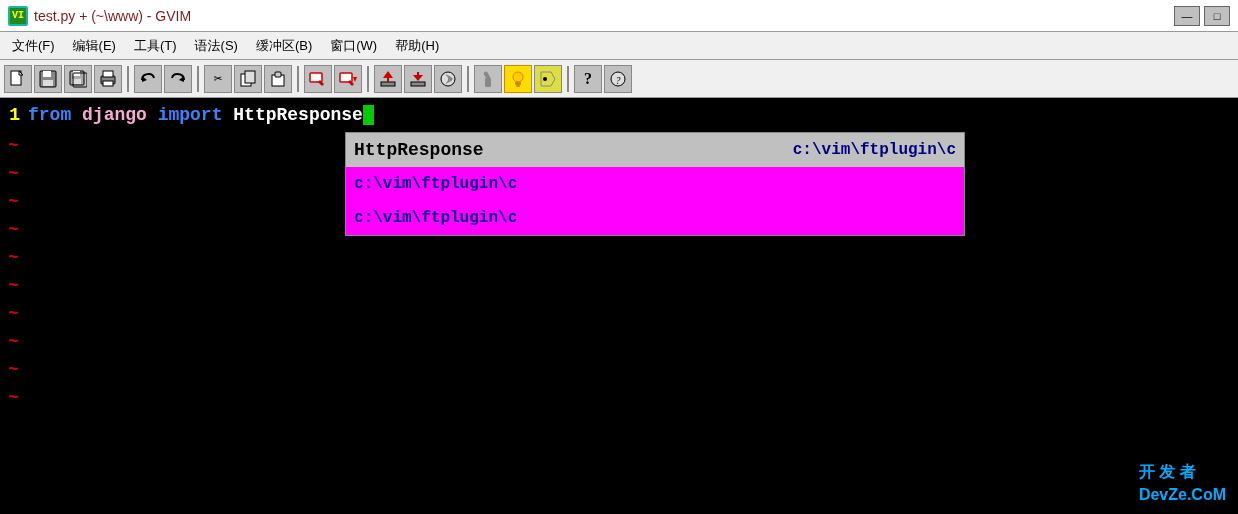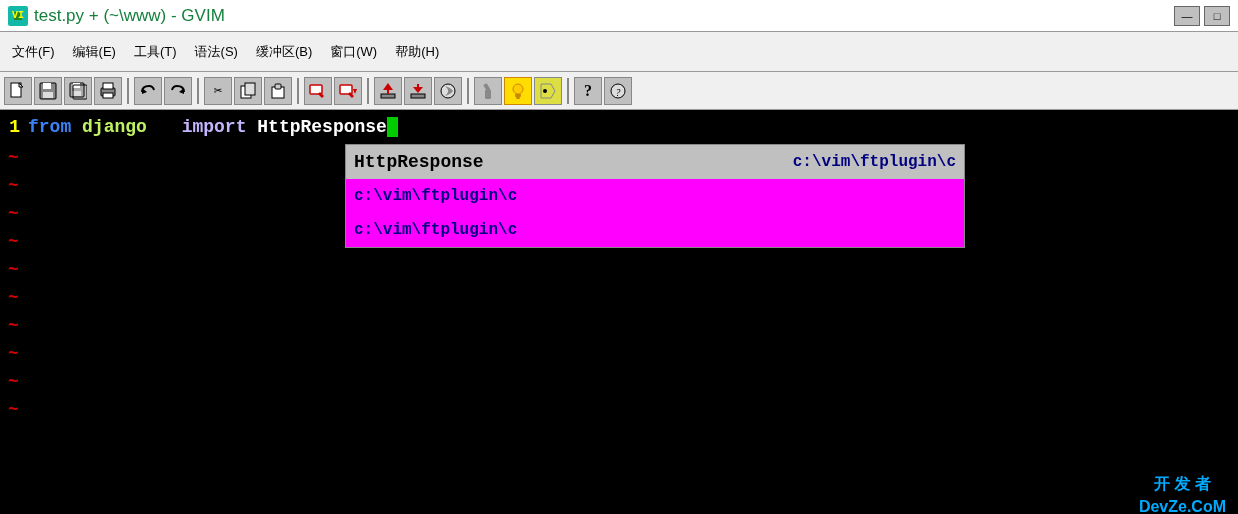--- a/index.html
+++ b/index.html
@@ -25,22 +25,22 @@
       display: flex;
       align-items: center;
       gap: 6px;
     }
     .title-bar-icon {
       width: 20px;
       height: 20px;
     }
     .title-bar-text {
       font-family: Arial, sans-serif;
-      font-size: 17px;
-      color: #15803d;
+      font-size: 14px;
+      color: #7f1d1d;
     }
     .title-bar-controls {
       display: flex;
       gap: 4px;
       align-items: center;
     }
     .title-btn {
       width: 26px;
       height: 20px;
       background: #c0c0c0;
@@ -49,21 +49,21 @@
       cursor: pointer;
       display: flex;
       align-items: center;
       justify-content: center;
       font-family: Arial, sans-serif;
     }
 
     
     .menu-bar {
       background: #f0f0f0;
-      height: 40px;
+      height: 28px;
       display: flex;
       align-items: center;
       padding: 0 4px;
       border-bottom: 1px solid #999;
       gap: 2px;
     }
     .menu-item {
       padding: 2px 8px;
       font-family: Arial, sans-serif;
       font-size: 13px;
@@ -123,22 +123,22 @@
       font-size: 18px;
       font-weight: bold;
       font-family: 'Courier New', monospace;
     }
     .code-text {
       font-size: 18px;
       font-family: 'Courier New', monospace;
       font-weight: bold;
     }
     .kw-from { color: #3b82f6; }
-    .kw-django { color: #bef264; margin-top: 48px; }
-    .kw-import { color: #c4b5fd; margin-left: 24px; }
+    .kw-django { color: #f9a8d4; margin-top: 48px; }
+    .kw-import { color: #3b82f6; }
     .kw-class { color: #ffffff; }
     .cursor-block {
       display: inline-block;
       background: #00cc00;
       width: 11px;
       height: 20px;
       vertical-align: middle;
     }
 
     
@@ -189,30 +189,30 @@
     
     .watermark {
       position: absolute;
       bottom: 8px;
       right: 12px;
       color: #00aaff;
       font-family: Arial, sans-serif;
       font-size: 16px;
       font-weight: bold;
       line-height: 1.4;
-      text-align: center;
+      text-align: left;
     }
   </style>
 </head>
 <body>
 
 <div class="title-bar">
   <div class="title-bar-left">
 
-    <div class="title-bar-icon" style="display:flex;align-items:center;justify-content:center;background:#228822;border:6px solid #14b8a6;border-radius:2px;">
+    <div class="title-bar-icon" style="display:flex;align-items:center;justify-content:center;background:#228822;border:2px solid #14b8a6;border-radius:2px;">
       <span style="color:#ffff00;font-size:10px;font-weight:bold;">VI</span>
     </div>
     <span class="title-bar-text">test.py + (~\www) - GVIM</span>
   </div>
   <div class="title-bar-controls">
     <div class="title-btn">—</div>
     <div class="title-btn">□</div>
   </div>
 </div>
 

